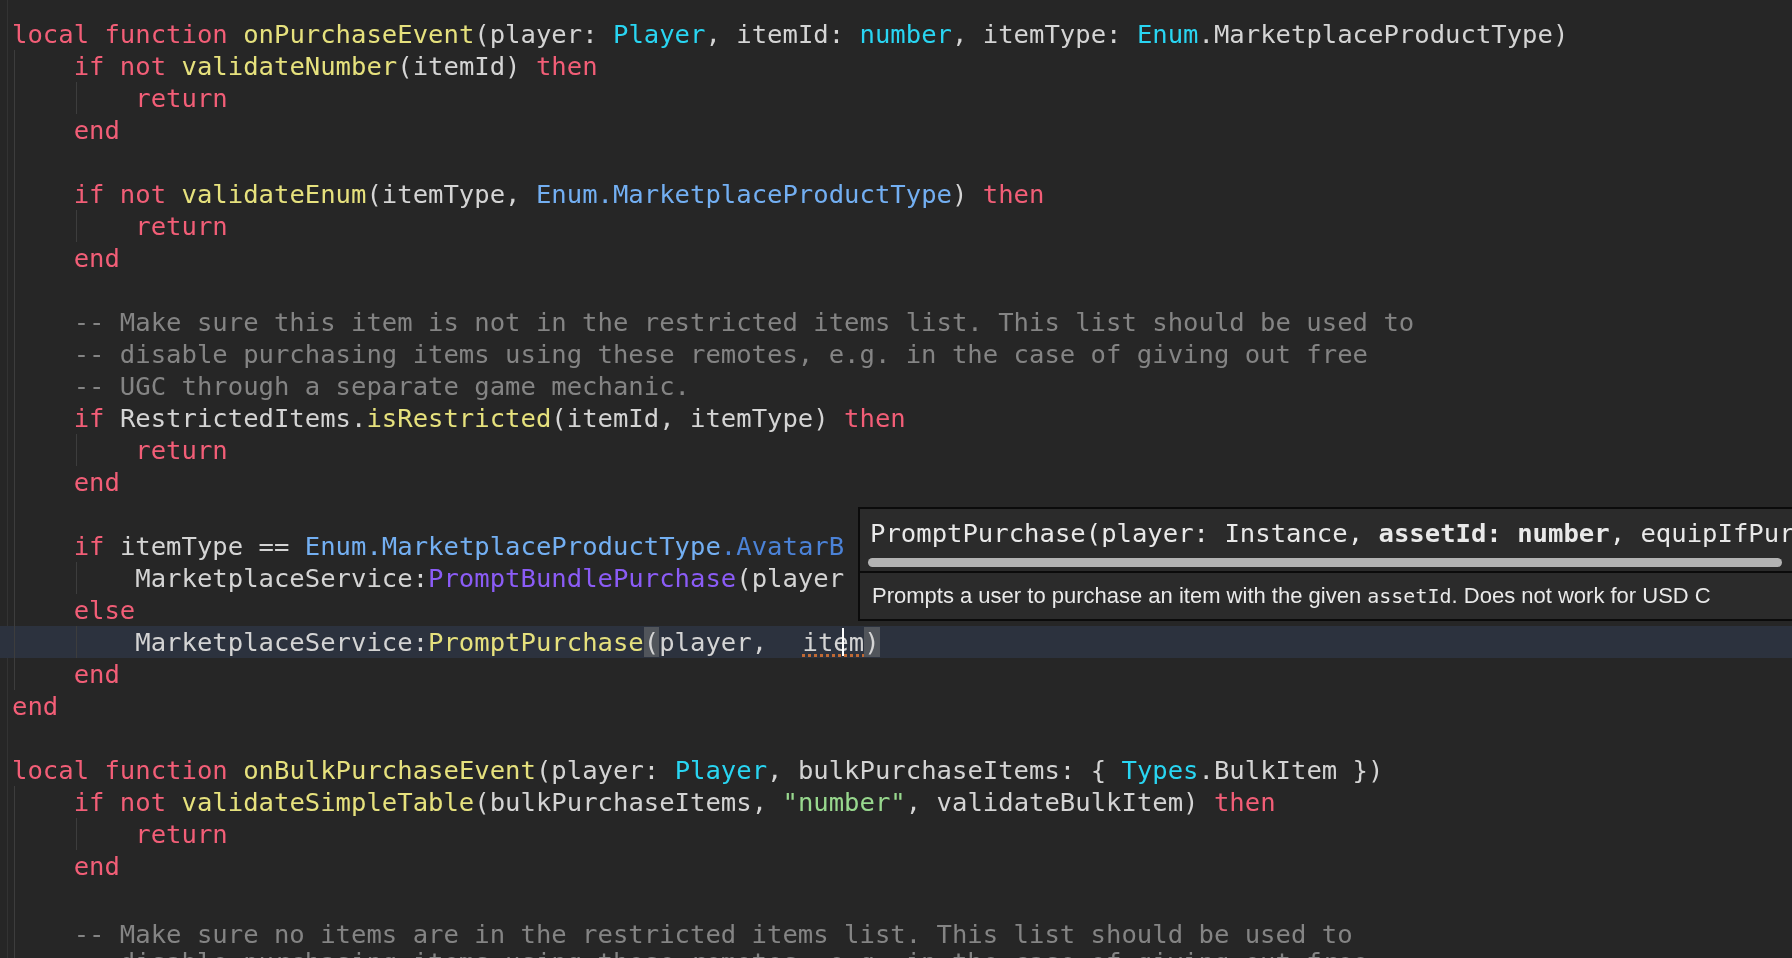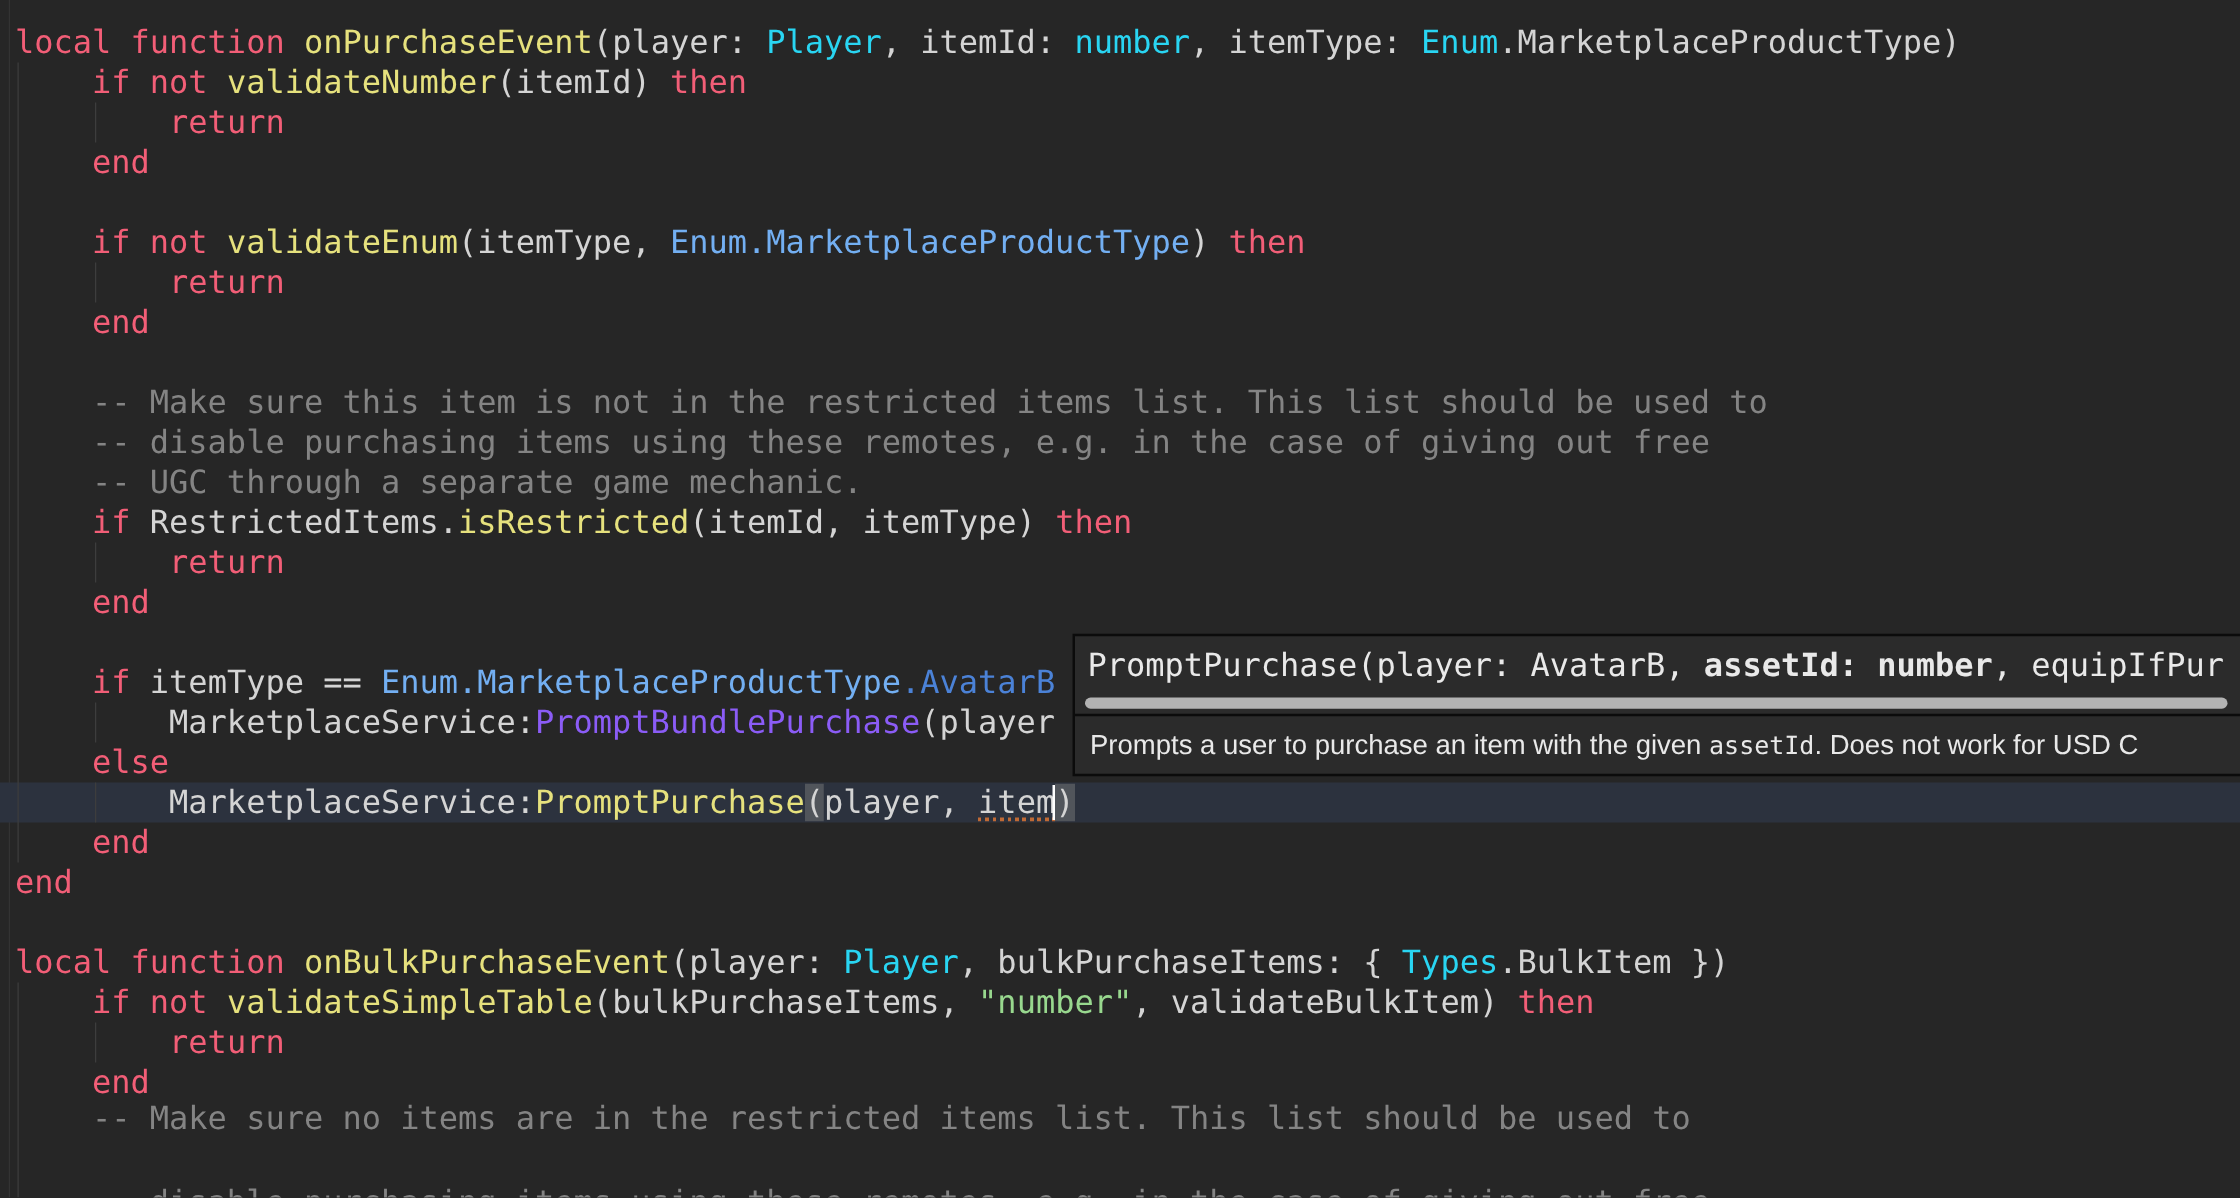--- a/index.html
+++ b/index.html
@@ -11,21 +11,21 @@
   html,body{width:1792px;height:958px;overflow:hidden;}
   body{position:relative;background:var(--bg);font-family:"DejaVu Sans Mono",monospace;}
   #editor{position:absolute;inset:0;overflow:hidden;}
   .gutter-border{position:absolute;left:7px;top:0;width:1px;height:958px;background:var(--gutter_border);}
   .indent-guide{position:absolute;width:1px;background:var(--guide);}
   .code-line{position:absolute;left:0;width:1792px;height:32px;line-height:32px;
     font-size:25.6px;white-space:pre;padding-left:12px;}
   .code-line.current{background:var(--current_line);}
   .bracket{background:var(--bracket_bg);}
   .squiggle{background-image:repeating-linear-gradient(90deg,var(--squiggle) 0 3px,transparent 3px 6px);
-    background-position:0 100%;background-size:100% 3px;background-repeat:no-repeat;}
+    background-position:0 100%;background-size:100% 3px;background-repeat:no-repeat;margin-left:20px;}
   #cursor{position:absolute;width:2px;background:var(--cursor);}
   #tooltip{position:absolute;left:858px;top:507px;width:944px;background:var(--tooltip_bg);
     border:2px solid var(--tooltip_border);color:var(--tooltip_text);}
   .sig-row{height:48px;line-height:48px;white-space:pre;padding-left:10px;font-size:25.6px;overflow:hidden;}
   .sig-row .b{font-weight:bold;}
   .scroll-row{height:14px;position:relative;}
   .scroll-thumb{position:absolute;left:8px;top:1px;width:914px;height:9px;border-radius:5px;background:var(--scrollbar);}
   .tt-divider{height:2px;background:var(--tooltip_border);}
   .desc-row{height:46px;display:flex;align-items:center;white-space:pre;padding-left:12px;
     font-family:"Liberation Sans",sans-serif;font-size:22px;overflow:hidden;}
@@ -57,33 +57,33 @@
     <div class="code-line" style="top: 594px;"><span style="color: rgb(212, 212, 212);">    </span><span style="color: rgb(242, 94, 119);">else</span></div>
     <div class="code-line current" style="top: 626px;"><span style="color: rgb(212, 212, 212);">        MarketplaceService:</span><span style="color: rgb(230, 225, 125);">PromptPurchase</span><span class="bracket" style="color: rgb(212, 212, 212);">(</span><span style="color: rgb(212, 212, 212);">player, </span><span class="squiggle" style="color: rgb(212, 212, 212);">item</span><span class="bracket" style="color: rgb(212, 212, 212);">)</span></div>
     <div class="code-line" style="top: 658px;"><span style="color: rgb(212, 212, 212);">    </span><span style="color: rgb(242, 94, 119);">end</span></div>
     <div class="code-line" style="top: 690px;"><span style="color: rgb(242, 94, 119);">end</span></div>
     <div class="code-line" style="top: 722px;"></div>
     <div class="code-line" style="top: 754px;"><span style="color: rgb(242, 94, 119);">local function</span><span style="color: rgb(212, 212, 212);"> </span><span style="color: rgb(230, 225, 125);">onBulkPurchaseEvent</span><span style="color: rgb(212, 212, 212);">(player: </span><span style="color: rgb(41, 213, 242);">Player</span><span style="color: rgb(212, 212, 212);">, bulkPurchaseItems: { </span><span style="color: rgb(41, 213, 242);">Types</span><span style="color: rgb(212, 212, 212);">.BulkItem })</span></div>
     <div class="code-line" style="top: 786px;"><span style="color: rgb(212, 212, 212);">    </span><span style="color: rgb(242, 94, 119);">if not</span><span style="color: rgb(212, 212, 212);"> </span><span style="color: rgb(230, 225, 125);">validateSimpleTable</span><span style="color: rgb(212, 212, 212);">(bulkPurchaseItems, </span><span style="color: rgb(152, 216, 142);">"number"</span><span style="color: rgb(212, 212, 212);">, validateBulkItem) </span><span style="color: rgb(242, 94, 119);">then</span></div>
     <div class="code-line" style="top: 818px;"><span style="color: rgb(212, 212, 212);">        </span><span style="color: rgb(242, 94, 119);">return</span></div>
     <div class="code-line" style="top: 850px;"><span style="color: rgb(212, 212, 212);">    </span><span style="color: rgb(242, 94, 119);">end</span></div>
     <div class="code-line" style="top: 882px;"></div>
-    <div class="code-line" style="top: 879px;"><span style="color: rgb(132, 132, 132);">    -- Make sure no items are in the restricted items list. This list should be used to</span></div>
+    <div class="code-line" style="top: 918px;"><span style="color: rgb(132, 132, 132);">    -- Make sure no items are in the restricted items list. This list should be used to</span></div>
     <div class="code-line" style="top: 946px;"><span style="color: rgb(132, 132, 132);">    -- disable purchasing items using these remotes, e.g. in the case of giving out free</span></div>
     <div class="indent-guide" style="left: 14px; top: 50px; height: 640px;"></div>
     <div class="indent-guide" style="left: 14px; top: 786px; height: 172px;"></div>
     <div class="indent-guide" style="left: 76px; top: 82px; height: 32px;"></div>
     <div class="indent-guide" style="left: 76px; top: 210px; height: 32px;"></div>
     <div class="indent-guide" style="left: 76px; top: 434px; height: 32px;"></div>
     <div class="indent-guide" style="left: 76px; top: 562px; height: 32px;"></div>
     <div class="indent-guide" style="left: 76px; top: 626px; height: 32px;"></div>
     <div class="indent-guide" style="left: 76px; top: 818px; height: 32px;"></div>
     <div id="cursor" style="left: 842px; top: 628px; height: 28px;"></div>
   </div>
 
 <div id="tooltip">
-  <div class="sig-row"><span>PromptPurchase(player: AvatarB, </span><span class="b">assetId: number</span><span>, equipIfPur</span></div>
+  <div class="sig-row"><span>PromptPurchase(player: Instance, </span><span class="b">assetId: number</span><span>, equipIfPur</span></div>
   <div class="scroll-row">
     <div class="scroll-thumb"></div>
   </div>
   <div class="tt-divider"></div>
   <div class="desc-row"><span>Prompts a user to purchase an item with the given </span><code>assetId</code><span>. Does not work for USD C</span></div>
 </div>
 
 </body></html>

